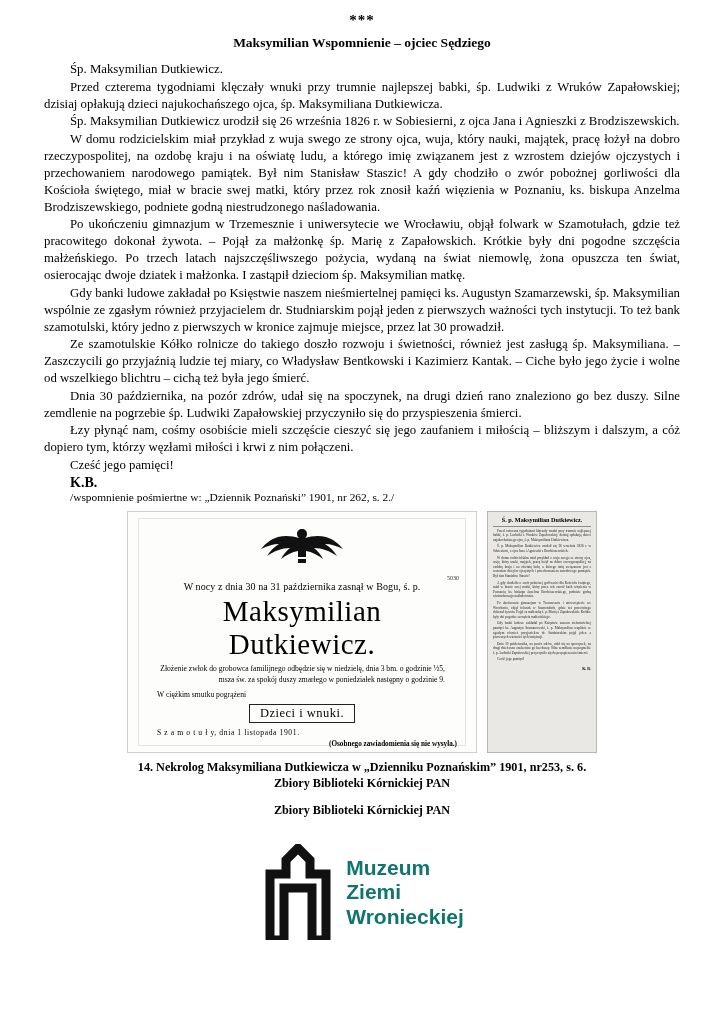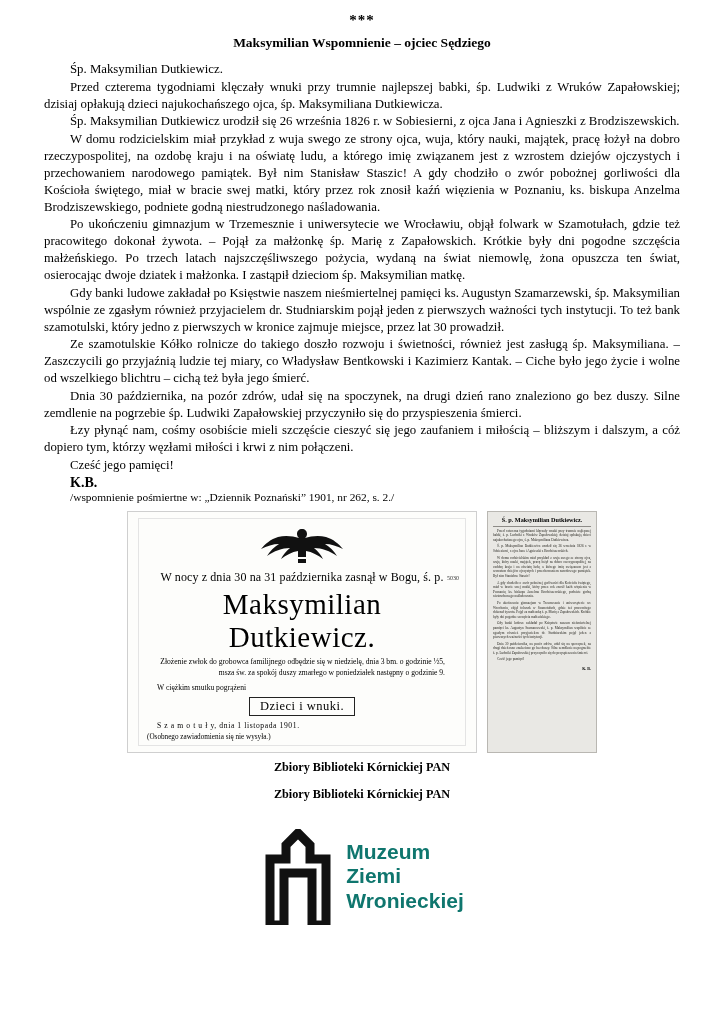--- a/index.html
+++ b/index.html
@@ -85,23 +85,23 @@
     position: relative;
   }
   .eagle {
     text-align: center;
     line-height: 1;
     margin-top: 2px;
     height: 44px;
   }
   .eagle svg { display: inline-block; }
   .necro-line1 {
-    font-size: 12px;
-    text-align: center;
-    margin-top: 1px;
+    font-size: 10px;
+    text-align: center;
+    margin-top: 12px;
     letter-spacing: 0.1px;
   }
   .necro-name {
     text-align: center;
     font-size: 29px;
     font-weight: normal;
     letter-spacing: 0.5px;
     margin: 3px 0 2px 0;
     font-family: "Liberation Serif", serif;
   }
@@ -125,22 +125,23 @@
     letter-spacing: 0.5px;
   }
   .dzieci-wrap { text-align: center; margin-top: 4px; }
   .necro-foot {
     font-size: 7.6px;
     margin: 5px 0 0 10px;
     letter-spacing: 0.6px;
   }
   .necro-foot2 {
     font-size: 7.2px;
-    text-align: left;
+    text-align: right;
     margin-top: 3px;
+    font-weight: bold;
   }
   .necro-corner {
     position: absolute;
     right: 6px;
     top: 56px;
     font-size: 6px;
     color: #333;
   }
 
   .clipping {
@@ -271,20 +272,21 @@
           <p>Gdy banki ludowe zakładał po Księstwie naszem nieśmiertelnej pamięci ks. Augustyn Szamarzewski, ś. p. Maksymilian wspólnie ze zgasłym również przyjacielem dr. Studniarskim pojął jeden z pierwszych ważności tych instytucji.</p>
           <p>Dnia 30 października, na pozór zdrów, udał się na spoczynek, na drugi dzień rano znaleziono go bez duszy. Silne zemdlenie na pogrzebie ś. p. Ludwiki Zapałowskiej przyczyniło się do przyspieszenia śmierci.</p>
           <p>Cześć jego pamięci!</p>
         </div>
         <div class="clip-sign">K. B.</div>
       </div>
 
     </div>
 
     <div class="caption first">
+      <div>14. Nekrolog Maksymiliana Dutkiewicza w „Dzienniku Poznańskim” 1901, nr253, s. 6.</div>
       <div>Zbiory Biblioteki Kórnickiej PAN</div>
     </div>
 
     <div class="caption second">
       <div>Zbiory Biblioteki Kórnickiej PAN</div>
     </div>
 
     <div class="logo-wrap">
       <div class="logo">
         <div class="logo-mark">

